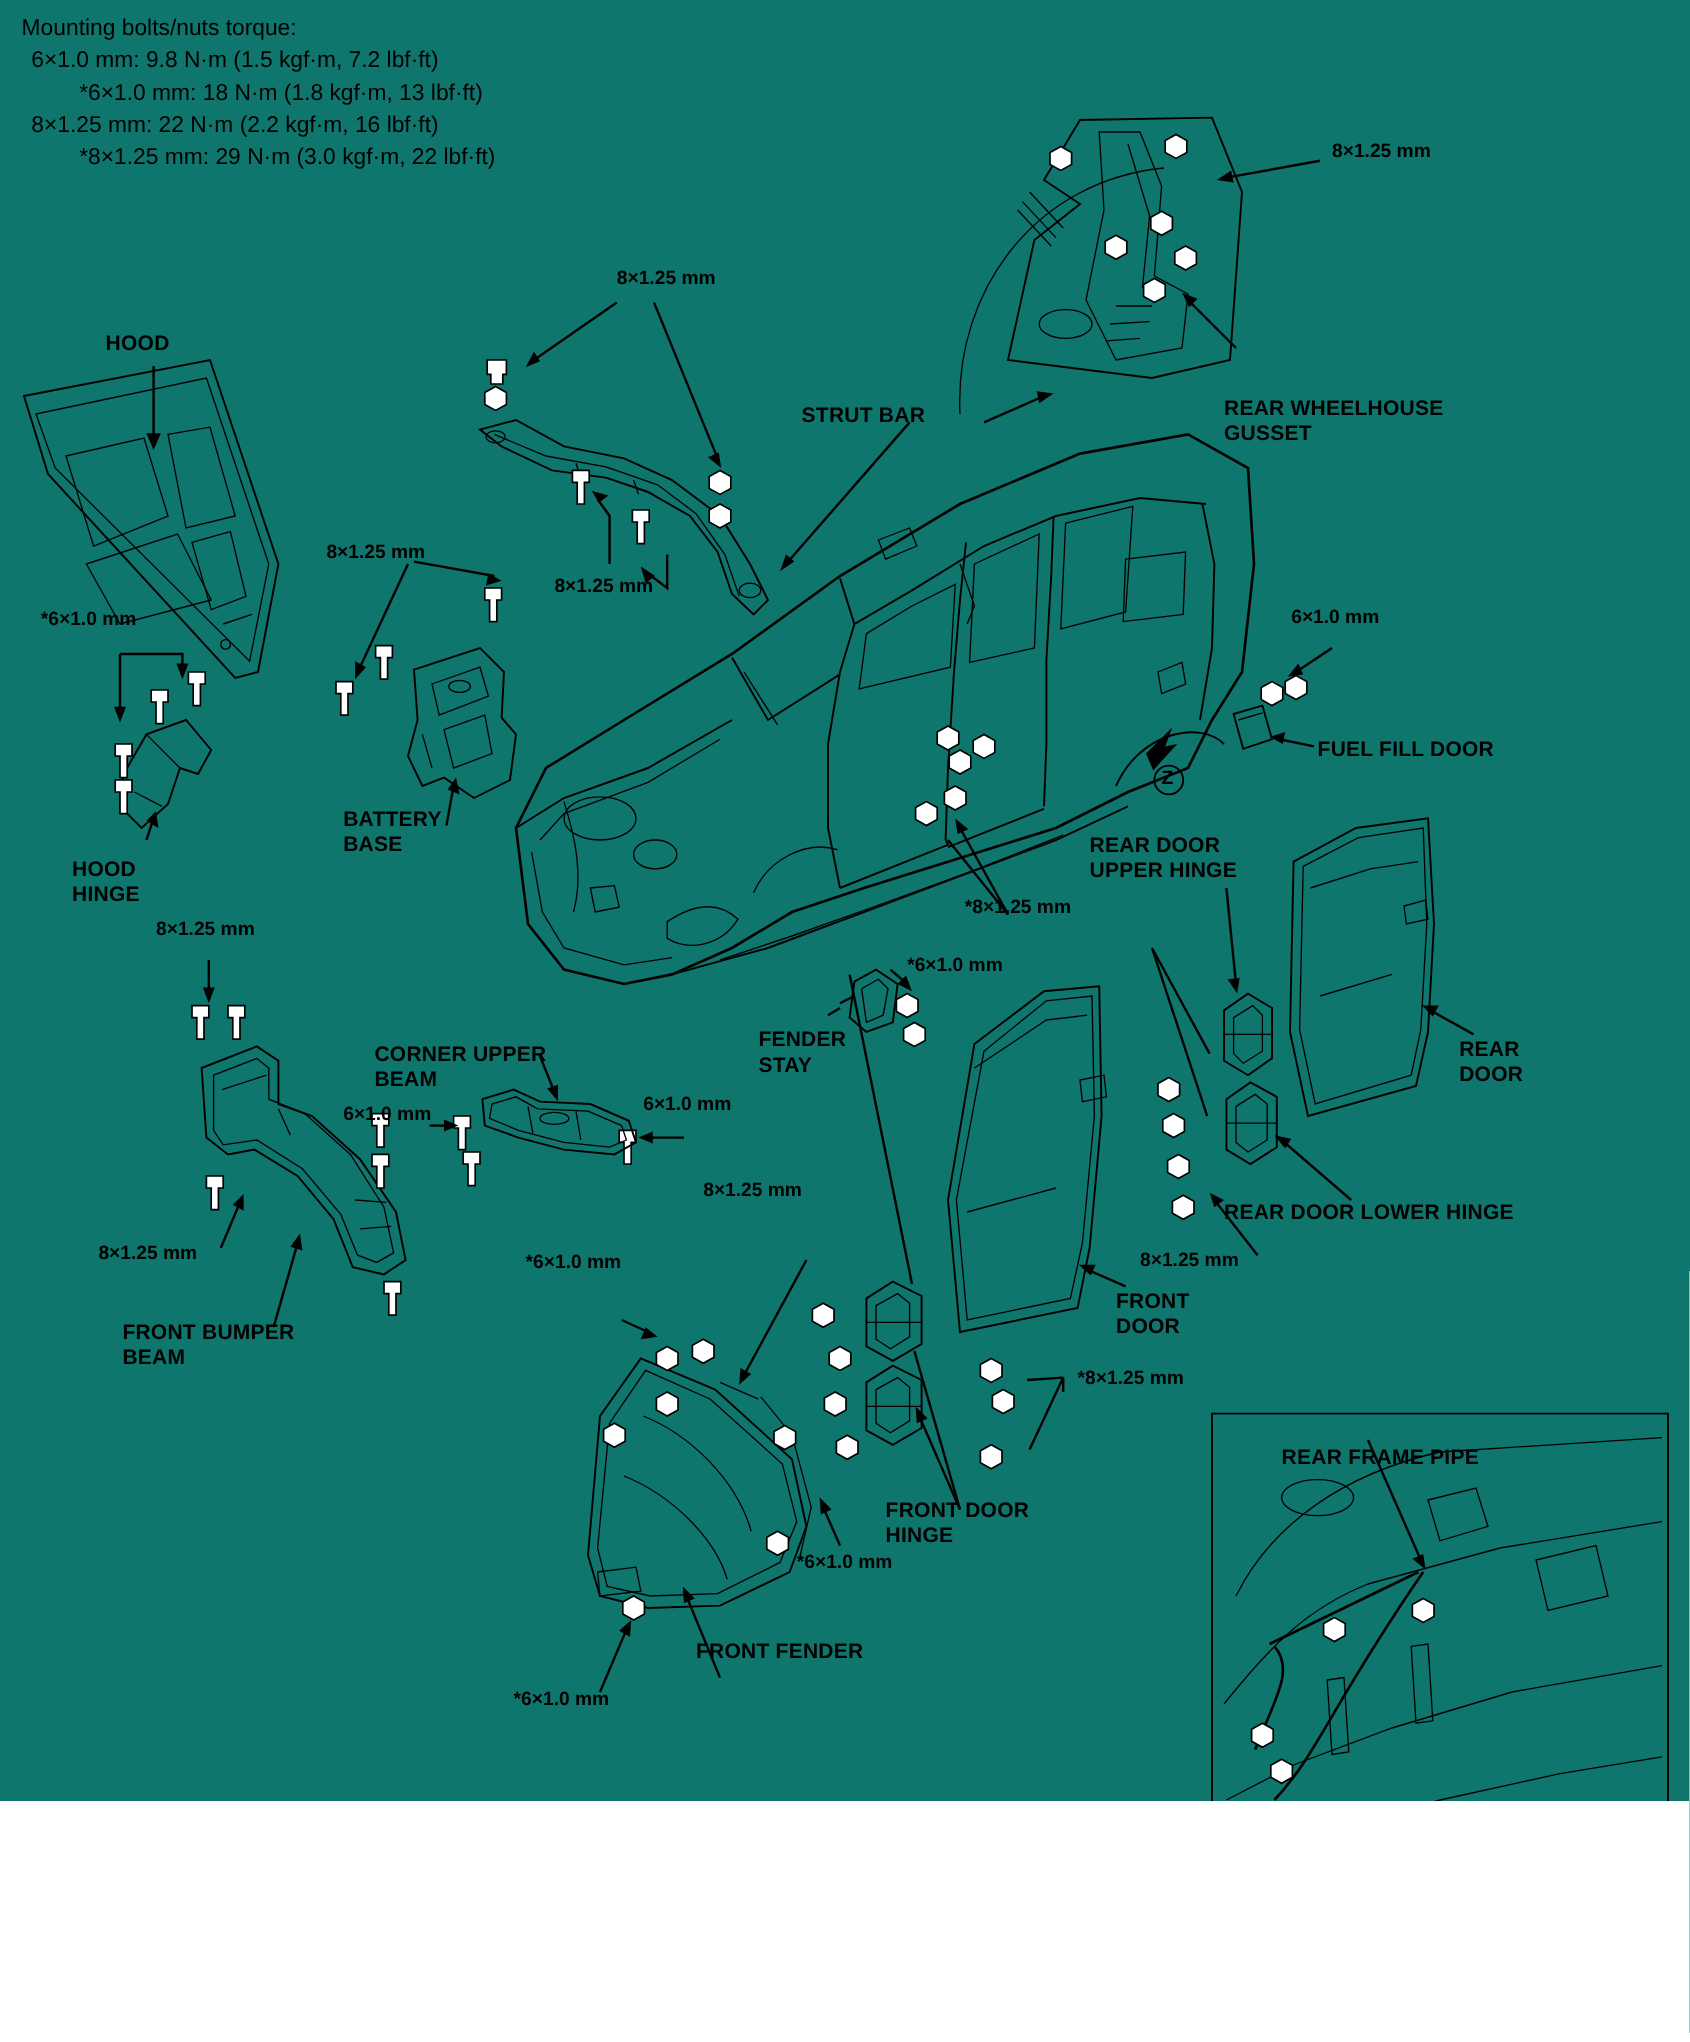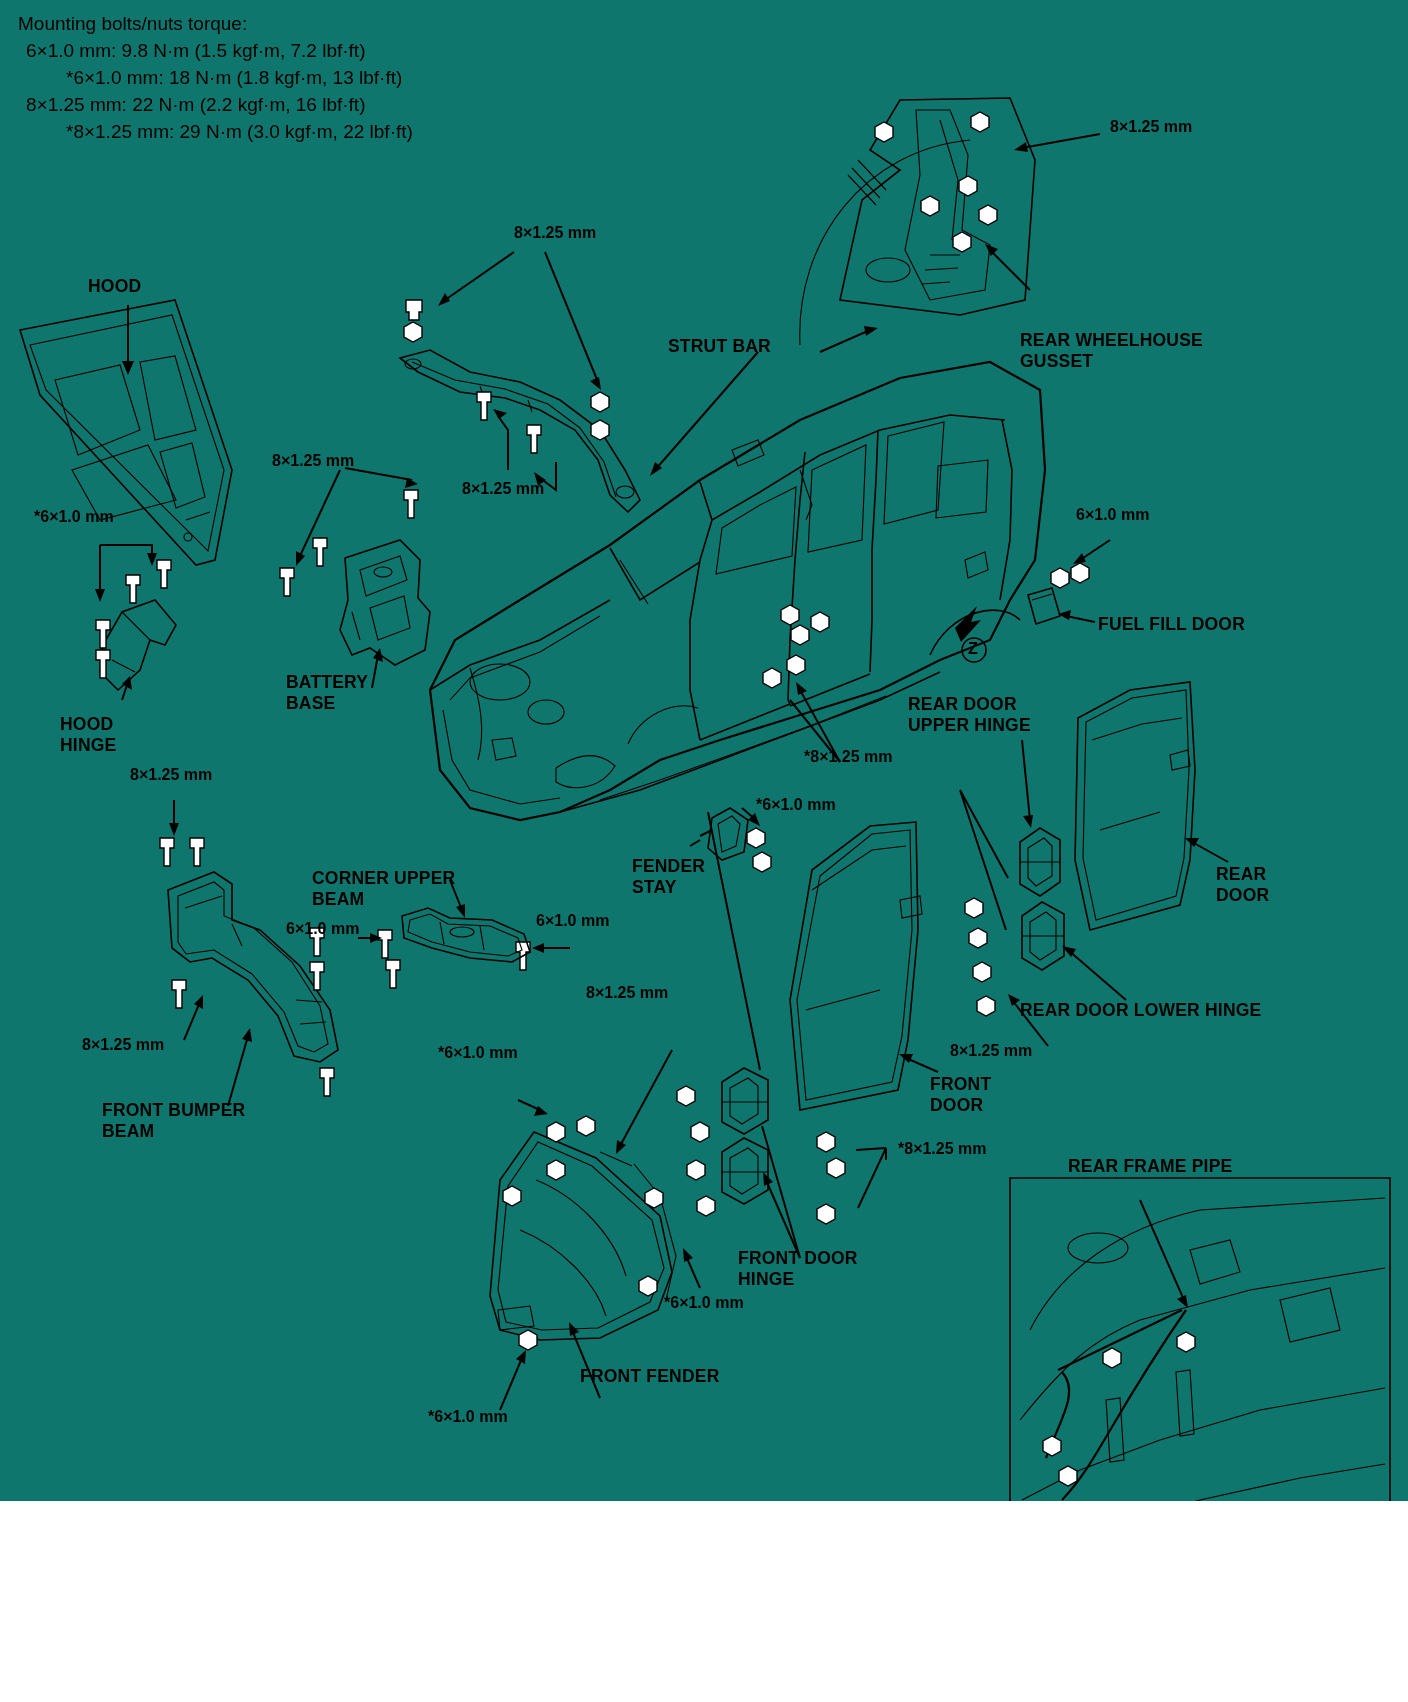--- a/index.html
+++ b/index.html
@@ -462,21 +462,21 @@
 DOOR</div>
   <div class="lbl" style="left:738px; top:1248px;">FRONT DOOR
 HINGE</div>
   <div class="lbl" style="left:580px; top:1366px;">FRONT FENDER</div>
   <div class="lbl" style="left:632px; top:856px;">FENDER
 STAY</div>
   <div class="lbl" style="left:312px; top:824px;margin-top:44px;">CORNER UPPER
 BEAM</div>
   <div class="lbl" style="left:102px; top:1100px;">FRONT BUMPER
 BEAM</div>
-  <div class="lbl" style="left:1068px; top:1156px;">REAR FRAME PIPE</div>
+  <div class="lbl" style="left:1068px; top:1204px;">REAR FRAME PIPE</div>
 
   <div class="spec" style="left:1110px; top:118px;">8×1.25 mm</div>
   <div class="spec" style="left:514px; top:224px;">8×1.25 mm</div>
   <div class="spec" style="left:462px; top:480px;">8×1.25 mm</div>
   <div class="spec" style="left:272px; top:452px;">8×1.25 mm</div>
   <div class="spec" style="left:34px; top:508px;">*6×1.0 mm</div>
   <div class="spec" style="left:1076px; top:506px;">6×1.0 mm</div>
   <div class="spec" style="left:804px; top:748px;">*8×1.25 mm</div>
   <div class="spec" style="left:756px; top:796px;">*6×1.0 mm</div>
   <div class="spec" style="left:130px; top:766px;">8×1.25 mm</div>

